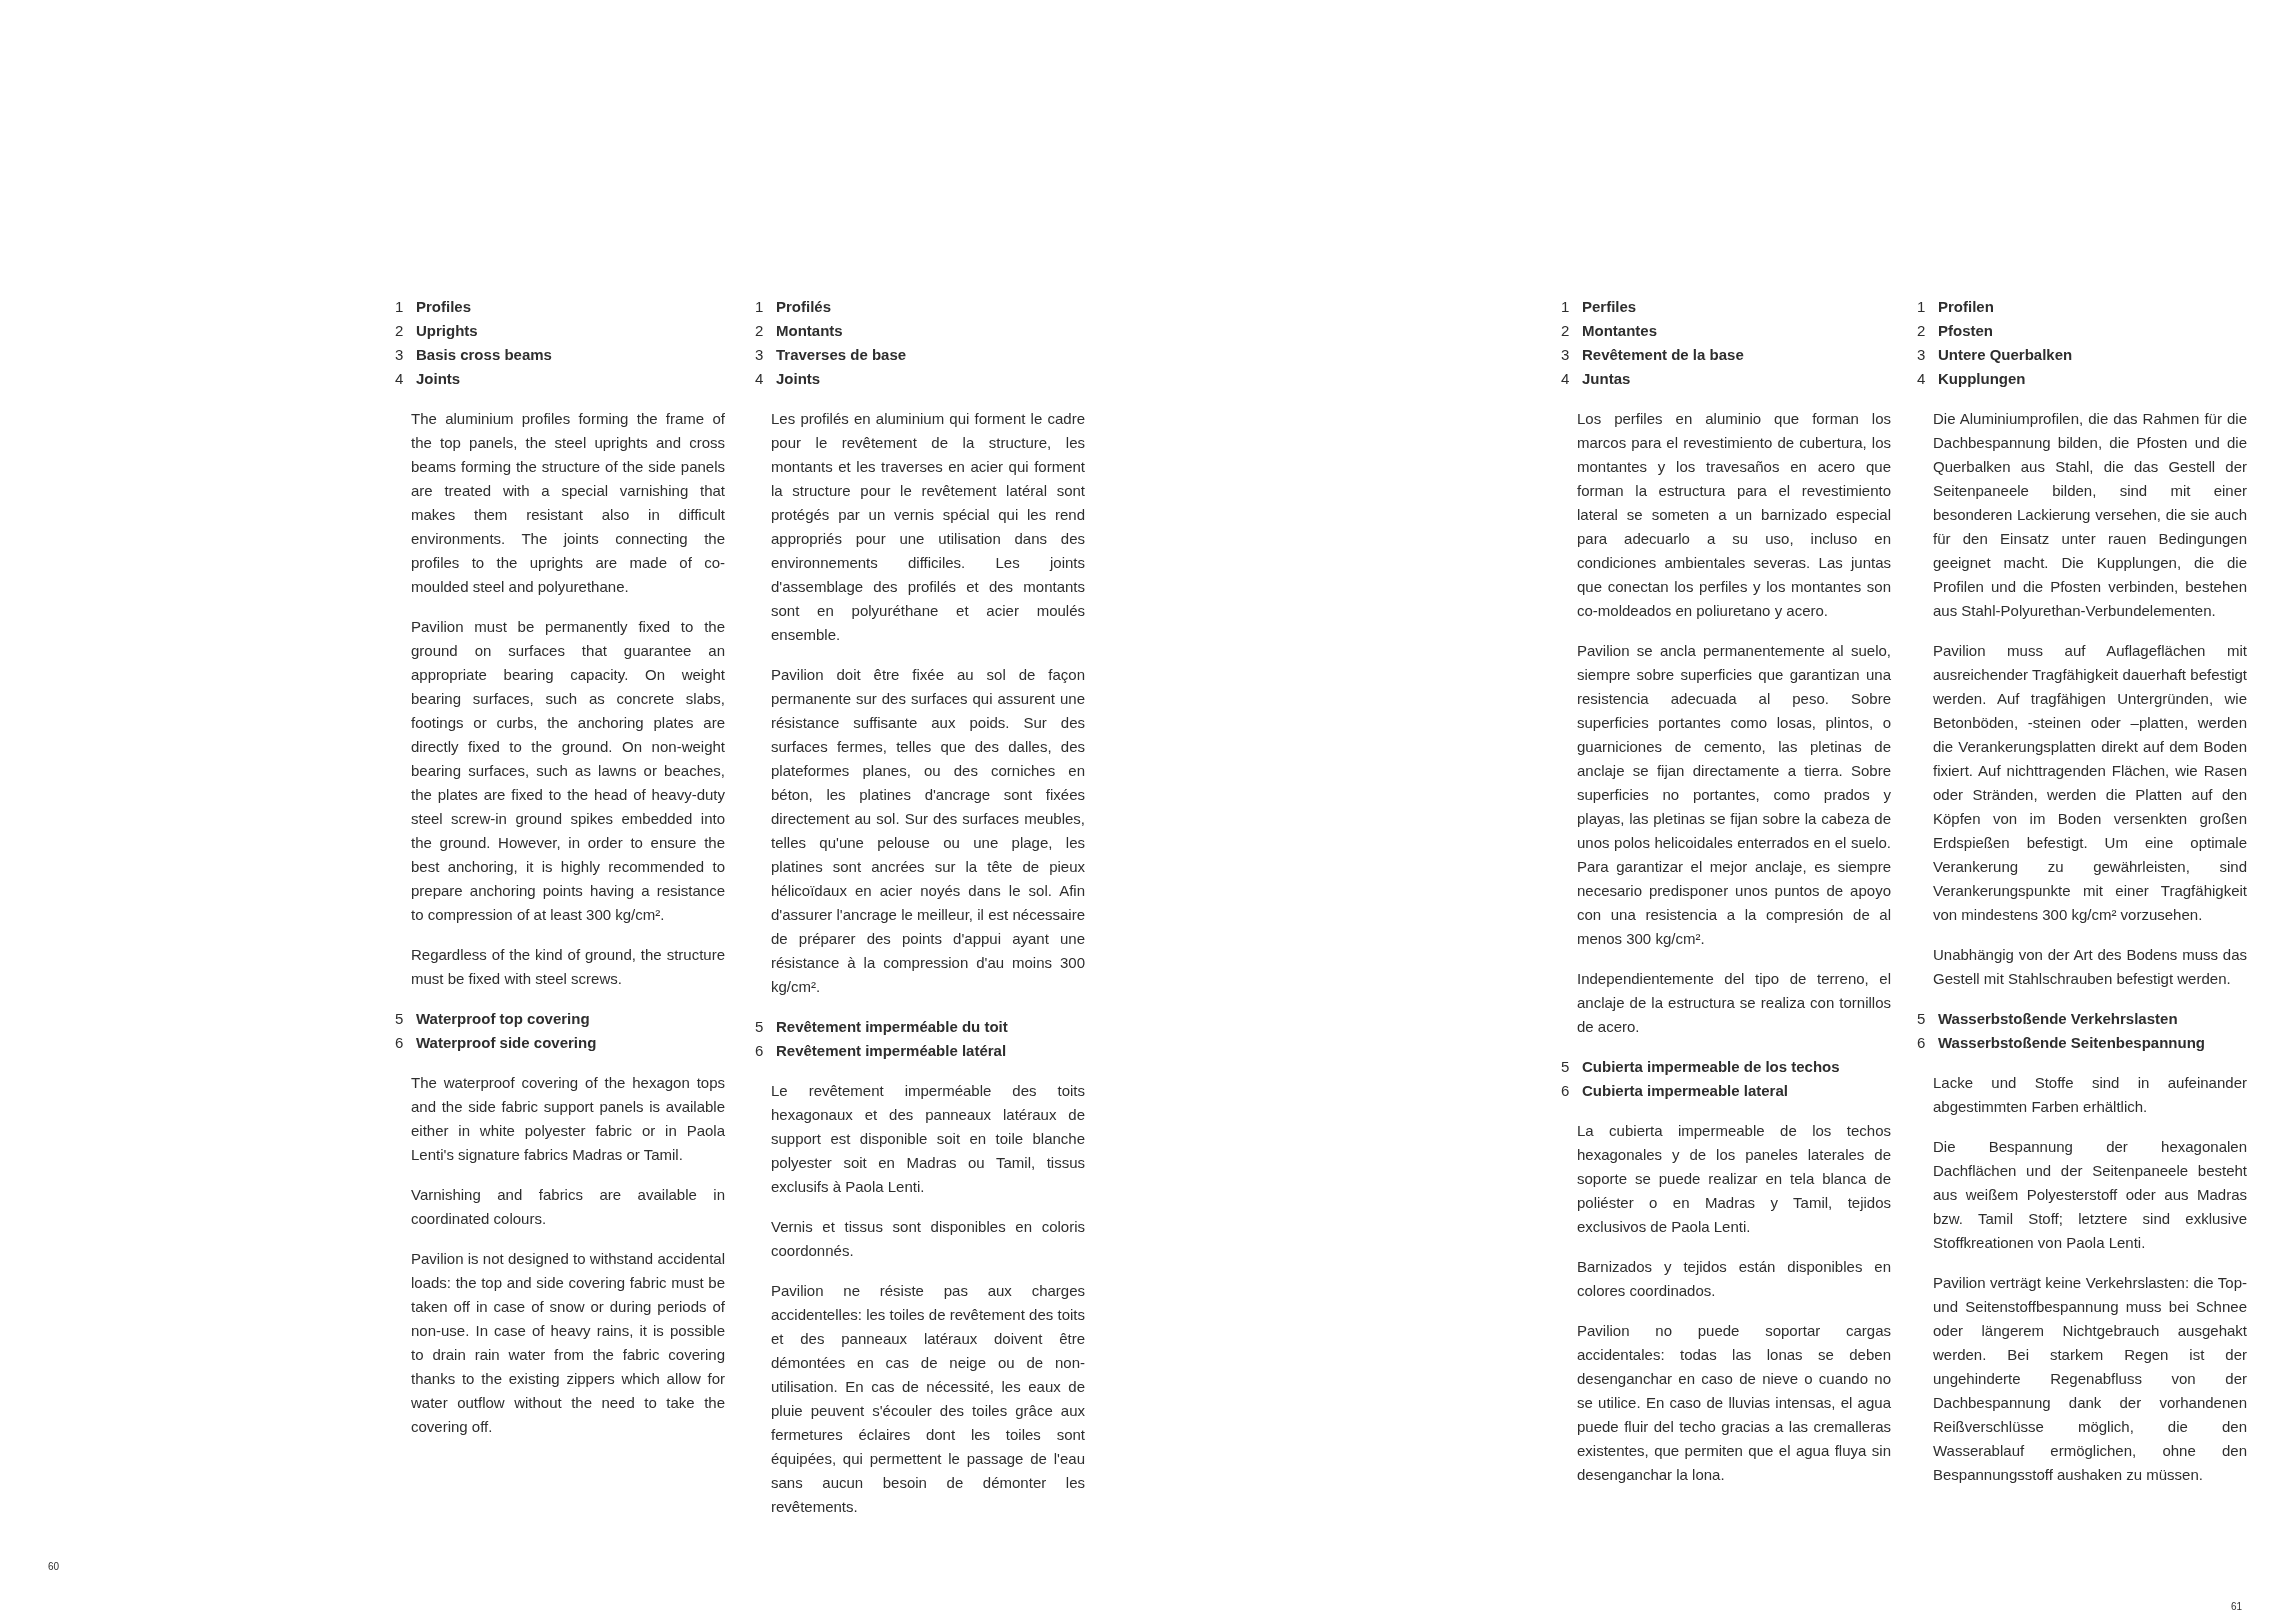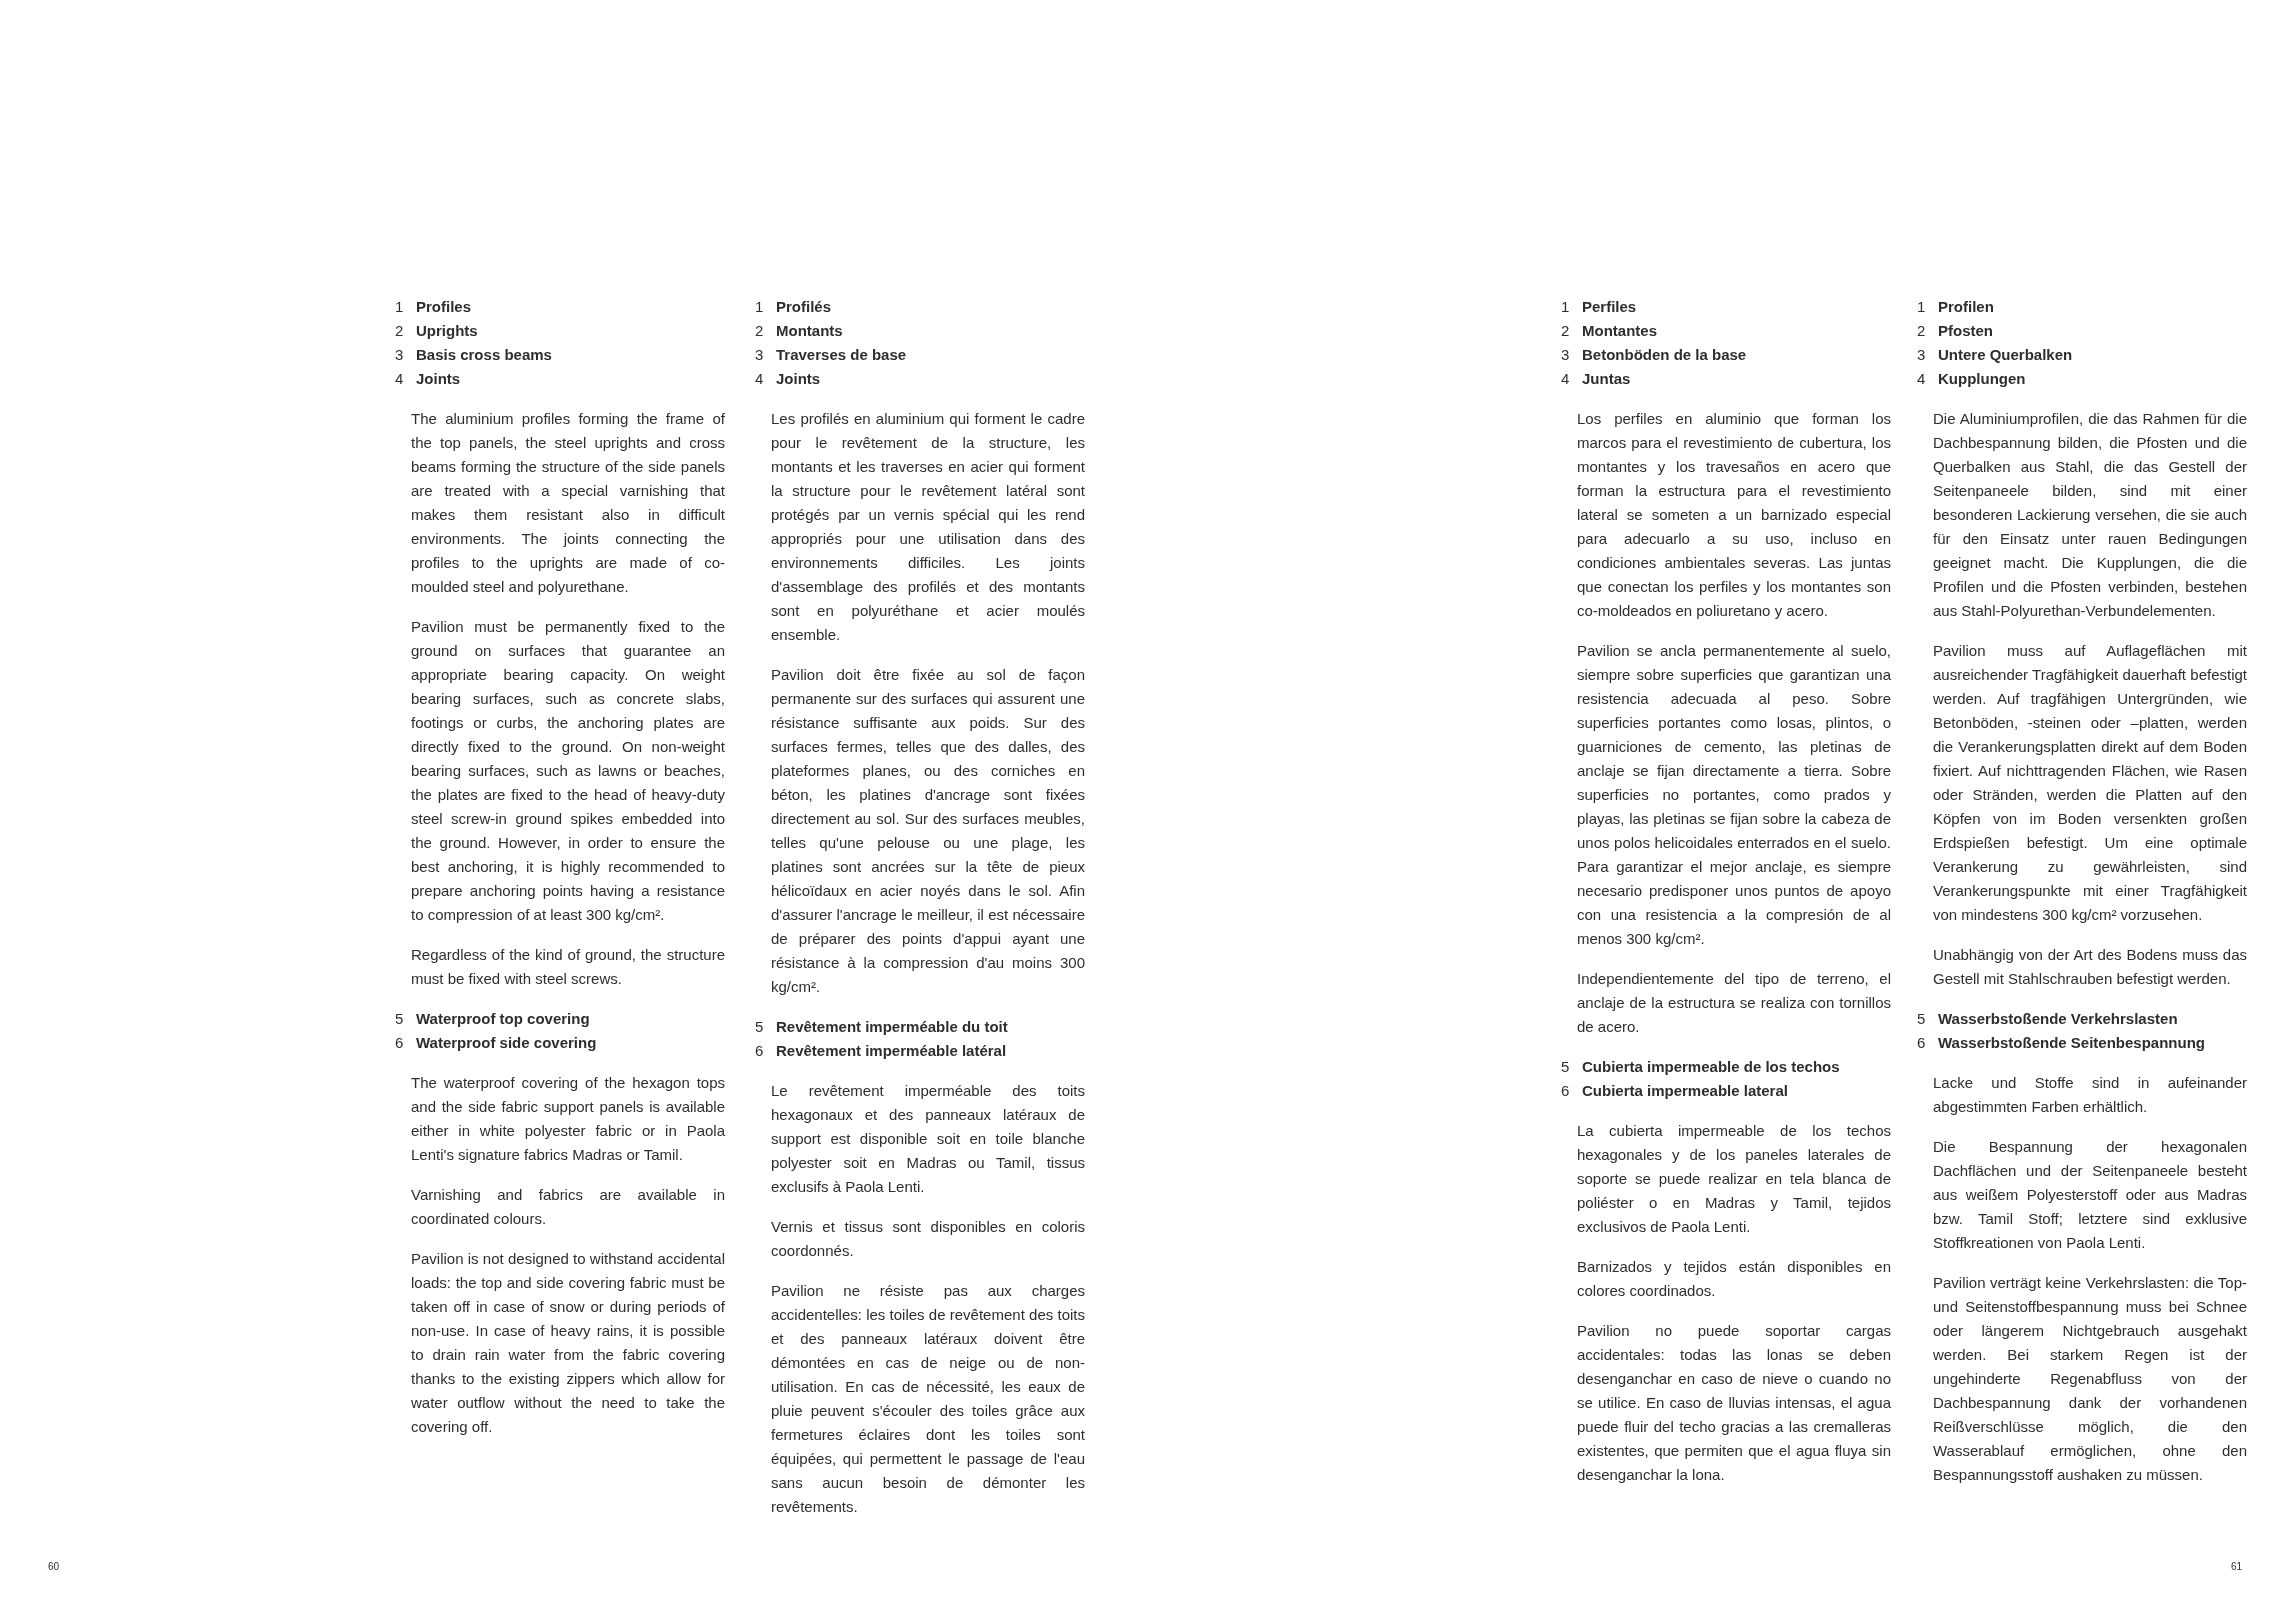--- a/index.html
+++ b/index.html
@@ -25,21 +25,21 @@
   .col-fr { left: 755px; }
   .col-es { left: 1561px; }
   .col-de { left: 1917px; }
   .num-item { display: flex; }
   .num { width: 21px; flex: 0 0 21px; }
   .lbl { font-weight: 700; }
   .num-list.second { margin-top: 9.2px; }
   .para { margin: 16px; text-align: justify; }
   .page-number { position: absolute; font-size: 10px; line-height: 18.4px; }
   .page-number.left { left: 48px; top: 1558px; }
-  .page-number.right { left: 2231px; top: 1558px; }
+  .page-number.right { left: 2231px; top: 1598px; }
 </style>
 </head>
 <body>
 
 <div class="page">
 
   <section class="column col-en">
     <div class="num-list">
       <div class="num-item">
         <span class="num">1</span>
@@ -117,21 +117,21 @@
       <div class="num-item">
         <span class="num">1</span>
         <span class="lbl">Perfiles</span>
       </div>
       <div class="num-item">
         <span class="num">2</span>
         <span class="lbl">Montantes</span>
       </div>
       <div class="num-item">
         <span class="num">3</span>
-        <span class="lbl">Betonböden de la base</span>
+        <span class="lbl">Revêtement de la base</span>
       </div>
       <div class="num-item">
         <span class="num">4</span>
         <span class="lbl">Juntas</span>
       </div>
     </div>
     <p class="para">Los perfiles en aluminio que forman los marcos para el revestimiento de cubertura, los montantes y los travesaños en acero que forman la estructura para el revestimiento lateral se someten a un barnizado especial para adecuarlo a su uso, incluso en condiciones ambientales severas. Las juntas que conectan los perfiles y los montantes son co-moldeados en poliuretano y acero.</p>
     <p class="para">Pavilion se ancla permanentemente al suelo, siempre sobre superficies que garantizan una resistencia adecuada al peso. Sobre superficies portantes como losas, plintos, o guarniciones de cemento, las pletinas de anclaje se fijan directamente a tierra. Sobre superficies no portantes, como prados y playas, las pletinas se fijan sobre la cabeza de unos polos helicoidales enterrados en el suelo. Para garantizar el mejor anclaje, es siempre necesario predisponer unos puntos de apoyo con una resistencia a la compresión de al menos 300 kg/cm².</p>
     <p class="para">Independientemente del tipo de terreno, el anclaje de la estructura se realiza con tornillos de acero.</p>
     <div class="num-list second">

